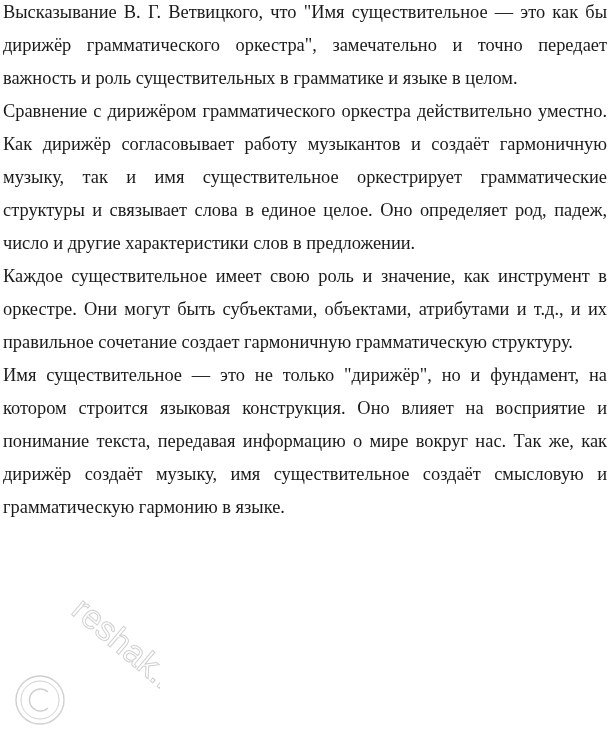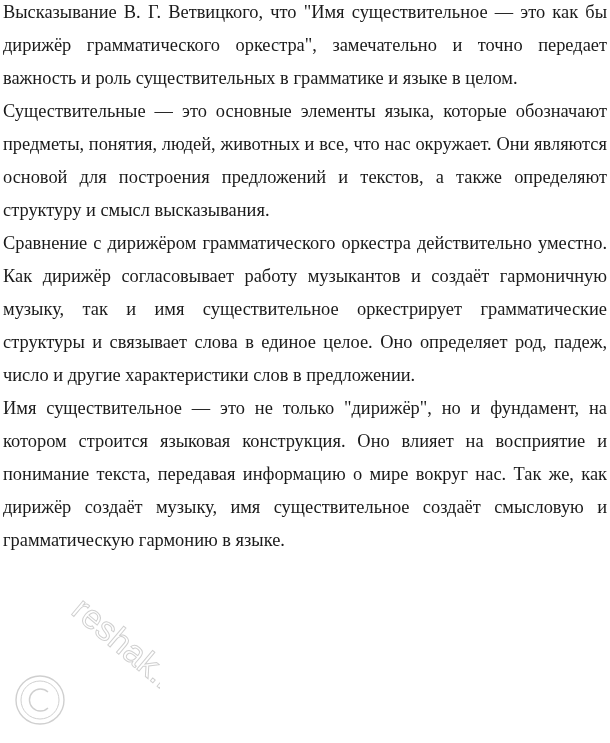--- a/index.html
+++ b/index.html
@@ -38,22 +38,22 @@
     }
     .watermark svg text {
       font-family: "Liberation Sans", "DejaVu Sans", sans-serif;
     }
   </style>
 </head>
 <body>
 
 <div class="doc">
   <p class="para">Высказывание В. Г. Ветвицкого, что "Имя существительное — это как бы дирижёр грамматического оркестра", замечательно и точно передает важность и роль существительных в грамматике и языке в целом.</p>
-  <p class="para">Существительные — это основные элементы языка, которые обозначают предметы, понятия, людей, животных и все, что нас окружает. Они являются основой для построения предложений и текстов, а также определяют структуру и смысл высказывания.</p>
   <p class="para">Сравнение с дирижёром грамматического оркестра действительно уместно. Как дирижёр согласовывает работу музыкантов и создаёт гармоничную музыку, так и имя существительное оркестрирует грамматические структуры и связывает слова в единое целое. Оно определяет род, падеж, число и другие характеристики слов в предложении.</p>
+  <p class="para">Каждое существительное имеет свою роль и значение, как инструмент в оркестре. Они могут быть субъектами, объектами, атрибутами и т.д., и их правильное сочетание создает гармоничную грамматическую структуру.</p>
   <p class="para">Имя существительное — это не только "дирижёр", но и фундамент, на котором строится языковая конструкция. Оно влияет на восприятие и понимание текста, передавая информацию о мире вокруг нас. Так же, как дирижёр создаёт музыку, имя существительное создаёт смысловую и грамматическую гармонию в языке.</p>
 </div>
 
 <div class="watermark">
   <svg width="150" height="150" viewBox="0 0 150 150">
     <g transform="rotate(40 75 75)" opacity="0.35">
       <text x="30" y="45" font-size="34" fill="none" stroke="#777" stroke-width="1">reshak.ru</text>
     </g>
     <g opacity="0.35">
       <circle cx="30" cy="110" r="24" fill="none" stroke="#777" stroke-width="1.4"></circle>

